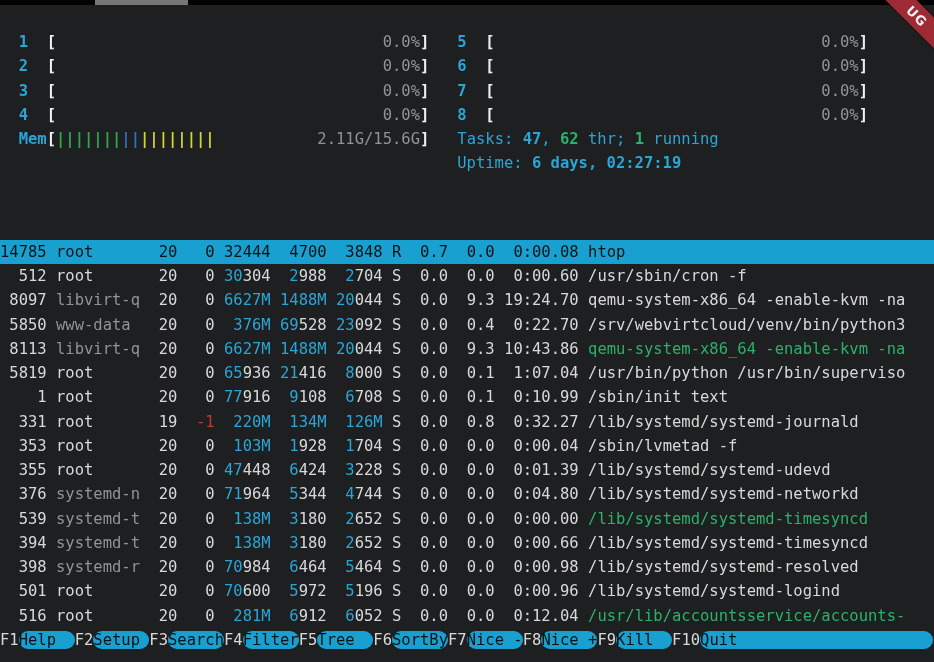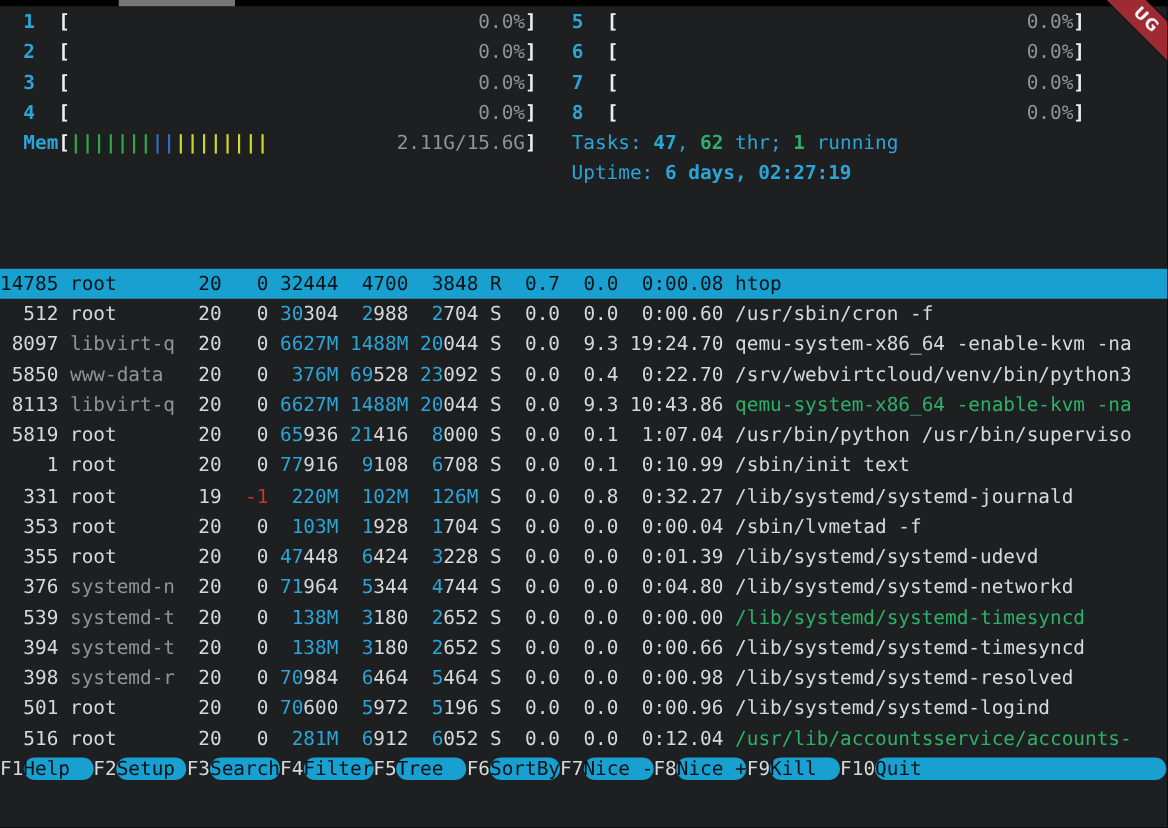--- a/index.html
+++ b/index.html
@@ -9,21 +9,21 @@
     --ribbon:#9e2a33; --tab:#767676;
   }
   html,body{margin:0;padding:0;background:#000;}
   .screen{position:relative;width:934px;height:662px;background:var(--bg);overflow:hidden;}
   .topstrip{position:absolute;top:0;left:0;width:934px;height:5px;background:#000;z-index:3;}
   .toptab{position:absolute;top:0;left:95px;width:93px;height:5px;background:var(--tab);}
   .ribbon{position:absolute;top:5px;left:867px;width:100px;height:22px;background:var(--ribbon);
     transform:rotate(45deg);z-index:4;display:flex;align-items:center;justify-content:center;
     box-shadow:0 0 0 1px rgba(0,0,0,.35);}
   .ribbon span{color:#f2f2f2;font:bold 13px "DejaVu Sans", "Liberation Sans", sans-serif;letter-spacing:1px;}
-  .term{position:absolute;top:5px;left:0;width:934px;
+  .term{position:absolute;top:5px;left:0;width:934px;padding-top:25px;
     font-family:"DejaVu Sans Mono","Liberation Mono",monospace;
     font-size:15.5px;line-height:24.25px;color:var(--fg);}
   .line{height:24.25px;white-space:pre;}
   .c{color:var(--cyan);}
   .g{color:var(--green);}
   .dim{color:var(--dim);}
   .red{color:var(--red);}
   .wb{color:var(--bright);font-weight:bold;}
   .b{font-weight:bold;}
   .num{color:var(--cyan);}
@@ -56,21 +56,21 @@
       <div class="line"><span>  </span><span class="c b">Mem</span><span class="wb">[</span><span class="bar-g">|||||||</span><span class="bar-b">||</span><span class="bar-y">||||||||</span><span>           </span><span class="dim">2.11G/15.6G</span><span class="wb">]</span><span>   </span><span class="c">Tasks: </span><span class="c b">47</span><span class="c">, </span><span class="g b">62</span><span class="c"> thr; </span><span class="g b">1</span><span class="c"> running</span></div>
       <div class="line"><span>                                                 </span><span class="c">Uptime: </span><span class="c b">6 days, 02:27:19</span></div>
       <div class="line"></div>
       <div class="line row sel"><span>14785 </span><span>root      </span><span> 20 </span><span>  0 </span><span class="num">32</span><span>444</span><span> </span><span class="num"> 4</span><span>700</span><span> </span><span class="num"> 3</span><span>848</span><span> </span><span>R </span><span> 0.7 </span><span> 0.0 </span><span> 0:00.08 </span><span>htop                                 </span></div>
       <div class="line row"><span>  512 </span><span>root      </span><span> 20 </span><span>  0 </span><span class="num">30</span><span>304</span><span> </span><span class="num"> 2</span><span>988</span><span> </span><span class="num"> 2</span><span>704</span><span> </span><span>S </span><span> 0.0 </span><span> 0.0 </span><span> 0:00.60 </span><span>/usr/sbin/cron -f                    </span></div>
       <div class="line row"><span> 8097 </span><span class="dim">libvirt-q </span><span> 20 </span><span>  0 </span><span class="num">6627M</span><span> </span><span class="num">1488M</span><span> </span><span class="num">20</span><span>044</span><span> </span><span>S </span><span> 0.0 </span><span> 9.3 </span><span>19:24.70 </span><span>qemu-system-x86_64 -enable-kvm -na   </span></div>
       <div class="line row"><span> 5850 </span><span class="dim">www-data  </span><span> 20 </span><span>  0 </span><span class="num"> 376M</span><span> </span><span class="num">69</span><span>528</span><span> </span><span class="num">23</span><span>092</span><span> </span><span>S </span><span> 0.0 </span><span> 0.4 </span><span> 0:22.70 </span><span>/srv/webvirtcloud/venv/bin/python3   </span></div>
       <div class="line row"><span> 8113 </span><span class="dim">libvirt-q </span><span> 20 </span><span>  0 </span><span class="num">6627M</span><span> </span><span class="num">1488M</span><span> </span><span class="num">20</span><span>044</span><span> </span><span>S </span><span> 0.0 </span><span> 9.3 </span><span>10:43.86 </span><span class="g">qemu-system-x86_64 -enable-kvm -na   </span></div>
       <div class="line row"><span> 5819 </span><span>root      </span><span> 20 </span><span>  0 </span><span class="num">65</span><span>936</span><span> </span><span class="num">21</span><span>416</span><span> </span><span class="num"> 8</span><span>000</span><span> </span><span>S </span><span> 0.0 </span><span> 0.1 </span><span> 1:07.04 </span><span>/usr/bin/python /usr/bin/superviso   </span></div>
       <div class="line row"><span>    1 </span><span>root      </span><span> 20 </span><span>  0 </span><span class="num">77</span><span>916</span><span> </span><span class="num"> 9</span><span>108</span><span> </span><span class="num"> 6</span><span>708</span><span> </span><span>S </span><span> 0.0 </span><span> 0.1 </span><span> 0:10.99 </span><span>/sbin/init text                      </span></div>
-      <div class="line row"><span>  331 </span><span>root      </span><span> 19 </span><span class="red"> -1 </span><span class="num"> 220M</span><span> </span><span class="num"> 102M</span><span> </span><span class="num"> 126M</span><span> </span><span>S </span><span> 0.0 </span><span> 0.8 </span><span> 0:32.27 </span><span>/lib/systemd/systemd-journald        </span></div>
+      <div class="line row"><span>  331 </span><span>root      </span><span> 19 </span><span class="red"> -1 </span><span class="num"> 220M</span><span> </span><span class="num"> 134M</span><span> </span><span class="num"> 126M</span><span> </span><span>S </span><span> 0.0 </span><span> 0.8 </span><span> 0:32.27 </span><span>/lib/systemd/systemd-journald        </span></div>
       <div class="line row"><span>  353 </span><span>root      </span><span> 20 </span><span>  0 </span><span class="num"> 103M</span><span> </span><span class="num"> 1</span><span>928</span><span> </span><span class="num"> 1</span><span>704</span><span> </span><span>S </span><span> 0.0 </span><span> 0.0 </span><span> 0:00.04 </span><span>/sbin/lvmetad -f                     </span></div>
       <div class="line row"><span>  355 </span><span>root      </span><span> 20 </span><span>  0 </span><span class="num">47</span><span>448</span><span> </span><span class="num"> 6</span><span>424</span><span> </span><span class="num"> 3</span><span>228</span><span> </span><span>S </span><span> 0.0 </span><span> 0.0 </span><span> 0:01.39 </span><span>/lib/systemd/systemd-udevd           </span></div>
       <div class="line row"><span>  376 </span><span class="dim">systemd-n </span><span> 20 </span><span>  0 </span><span class="num">71</span><span>964</span><span> </span><span class="num"> 5</span><span>344</span><span> </span><span class="num"> 4</span><span>744</span><span> </span><span>S </span><span> 0.0 </span><span> 0.0 </span><span> 0:04.80 </span><span>/lib/systemd/systemd-networkd        </span></div>
       <div class="line row"><span>  539 </span><span class="dim">systemd-t </span><span> 20 </span><span>  0 </span><span class="num"> 138M</span><span> </span><span class="num"> 3</span><span>180</span><span> </span><span class="num"> 2</span><span>652</span><span> </span><span>S </span><span> 0.0 </span><span> 0.0 </span><span> 0:00.00 </span><span class="g">/lib/systemd/systemd-timesyncd       </span></div>
       <div class="line row"><span>  394 </span><span class="dim">systemd-t </span><span> 20 </span><span>  0 </span><span class="num"> 138M</span><span> </span><span class="num"> 3</span><span>180</span><span> </span><span class="num"> 2</span><span>652</span><span> </span><span>S </span><span> 0.0 </span><span> 0.0 </span><span> 0:00.66 </span><span>/lib/systemd/systemd-timesyncd       </span></div>
       <div class="line row"><span>  398 </span><span class="dim">systemd-r </span><span> 20 </span><span>  0 </span><span class="num">70</span><span>984</span><span> </span><span class="num"> 6</span><span>464</span><span> </span><span class="num"> 5</span><span>464</span><span> </span><span>S </span><span> 0.0 </span><span> 0.0 </span><span> 0:00.98 </span><span>/lib/systemd/systemd-resolved        </span></div>
       <div class="line row"><span>  501 </span><span>root      </span><span> 20 </span><span>  0 </span><span class="num">70</span><span>600</span><span> </span><span class="num"> 5</span><span>972</span><span> </span><span class="num"> 5</span><span>196</span><span> </span><span>S </span><span> 0.0 </span><span> 0.0 </span><span> 0:00.96 </span><span>/lib/systemd/systemd-logind          </span></div>
       <div class="line row"><span>  516 </span><span>root      </span><span> 20 </span><span>  0 </span><span class="num"> 281M</span><span> </span><span class="num"> 6</span><span>912</span><span> </span><span class="num"> 6</span><span>052</span><span> </span><span>S </span><span> 0.0 </span><span> 0.0 </span><span> 0:12.04 </span><span class="g">/usr/lib/accountsservice/accounts-   </span></div>
       <div class="line"><span class="fkey">F1</span><span class="flabel">Help  </span><span class="fkey">F2</span><span class="flabel">Setup </span><span class="fkey">F3</span><span class="flabel">Search</span><span class="fkey">F4</span><span class="flabel">Filter</span><span class="fkey">F5</span><span class="flabel">Tree  </span><span class="fkey">F6</span><span class="flabel">SortBy</span><span class="fkey">F7</span><span class="flabel">Nice -</span><span class="fkey">F8</span><span class="flabel">Nice +</span><span class="fkey">F9</span><span class="flabel">Kill  </span><span class="fkey">F10</span><span class="flabel">Quit                     </span></div>
     </div>

